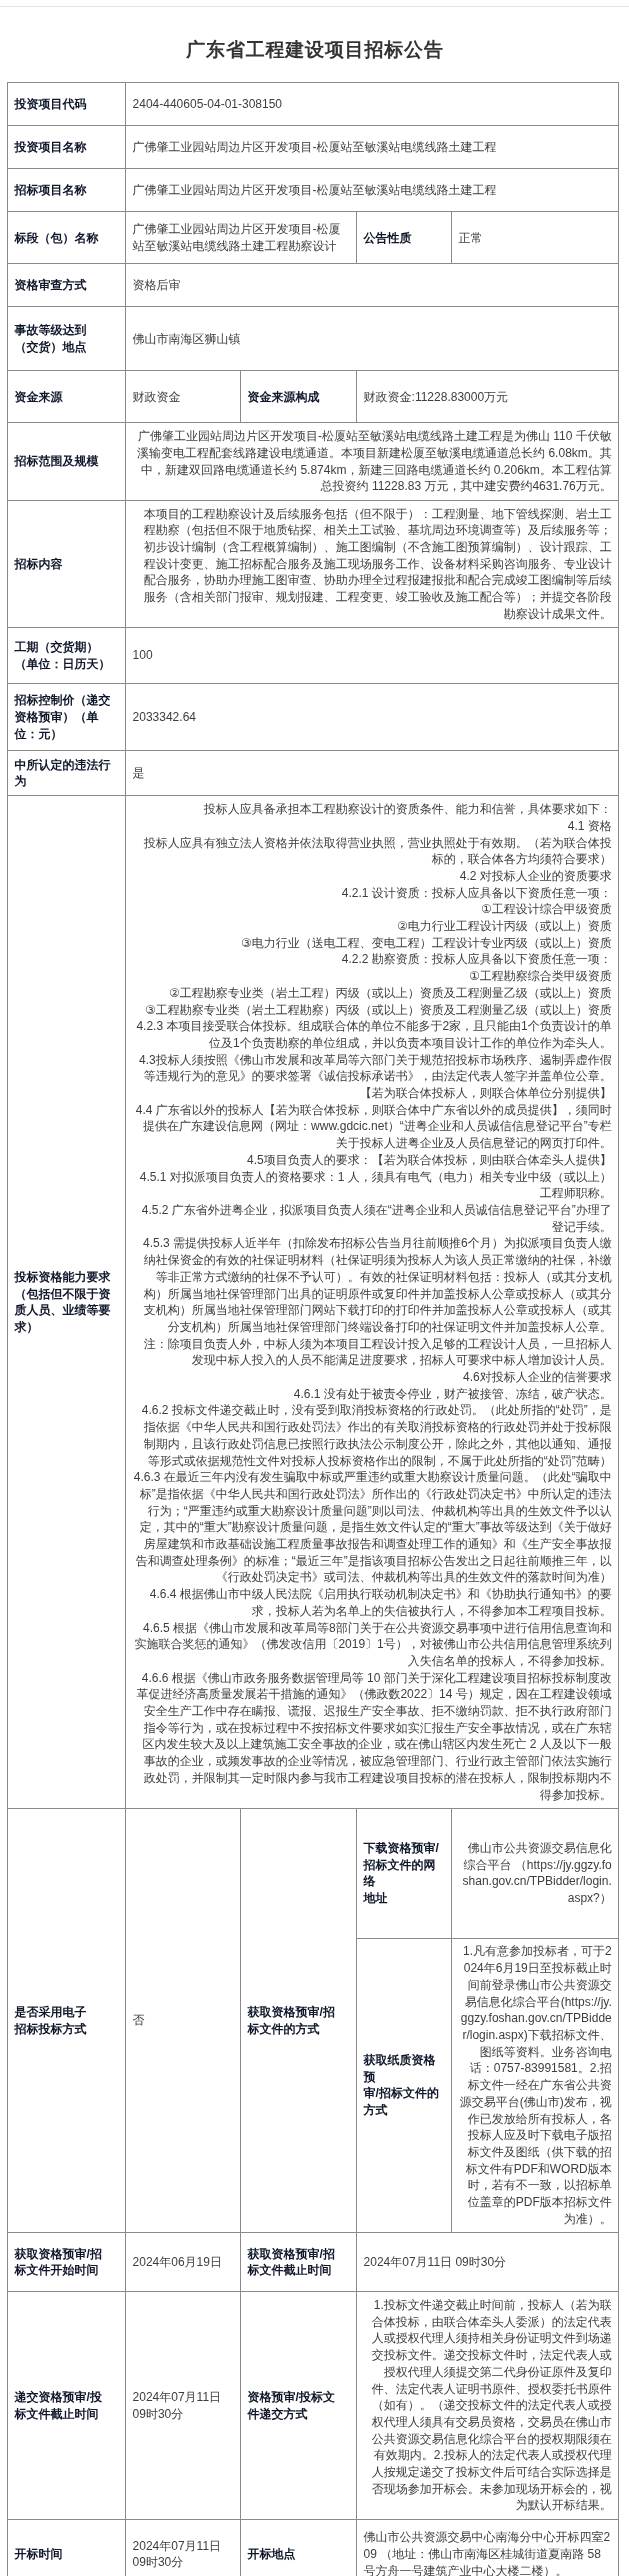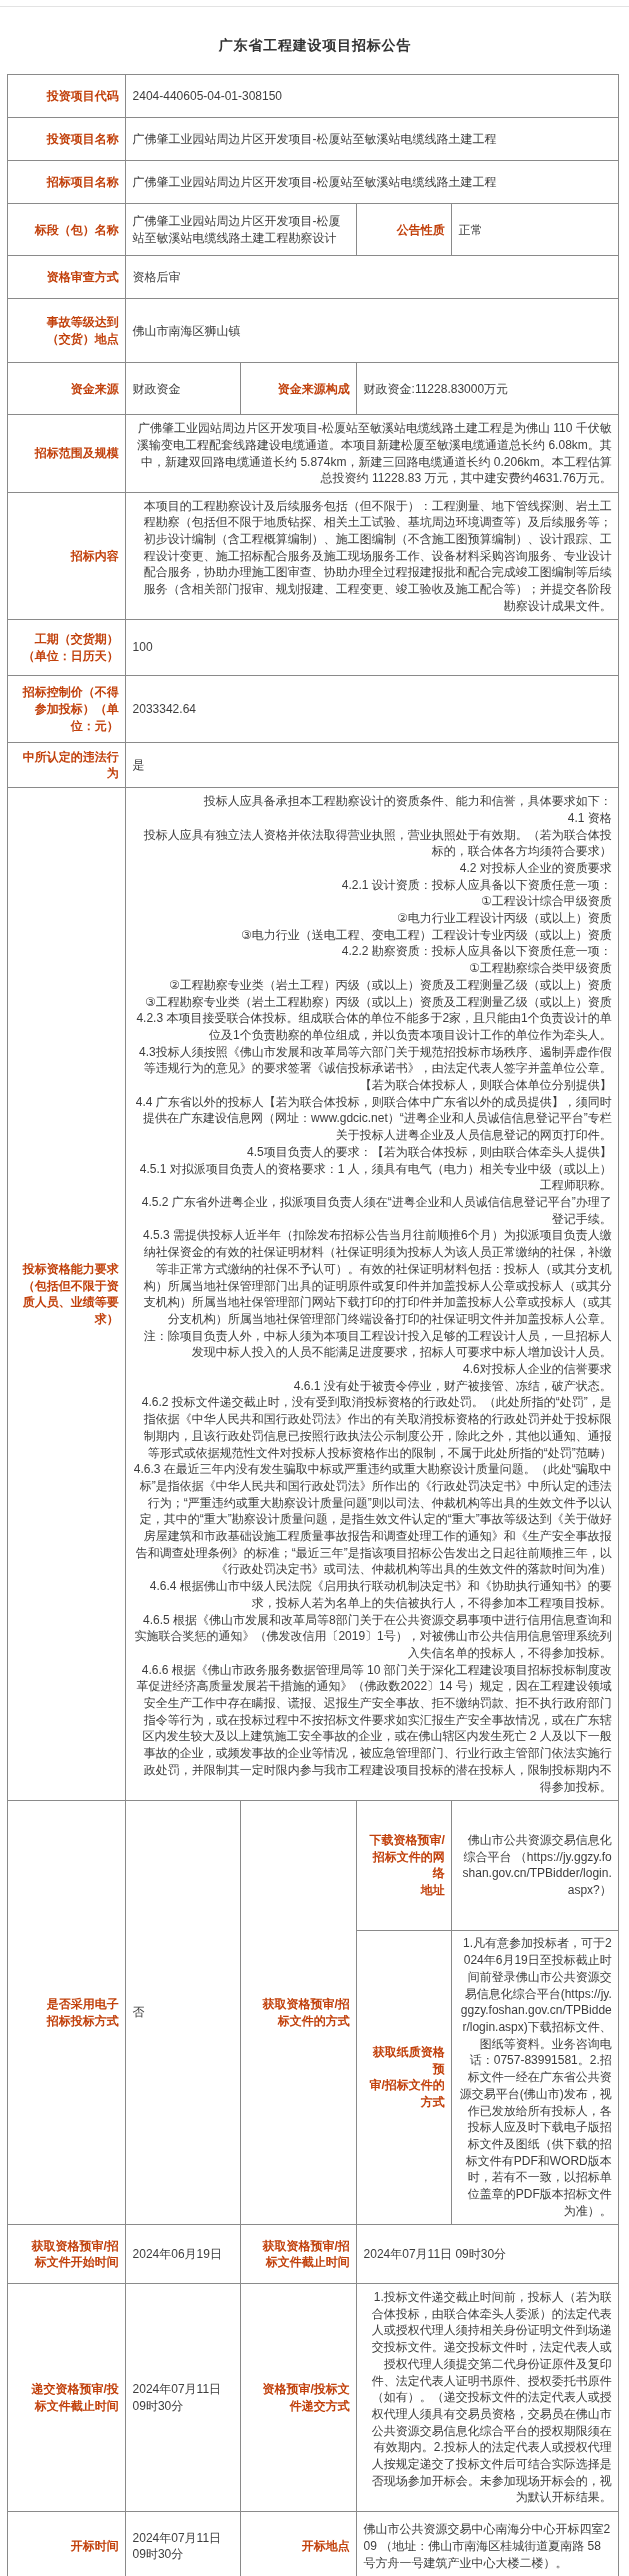--- a/index.html
+++ b/index.html
@@ -5,21 +5,21 @@
   html,body{margin:0;padding:0;background:#ffffff;}
   body{
     width:630px;
     font-family:"Liberation Sans","DejaVu Sans",sans-serif;
     color:#3d3d3d;
     position:relative;
   }
   .top-line{height:0;border-top:0.8px solid #e3e3e3;margin-top:6.4px;}
   .page-title{
     text-align:center;
-    font-size:14px;
+    font-size:19px;
     font-weight:bold;
     color:#333333;
     margin:30px 0 19px 0;
     letter-spacing:0.8px;
   }
   table.doc{
     border-collapse:collapse;
     table-layout:fixed;
     width:611px;
     margin-left:7.2px;
@@ -29,22 +29,22 @@
     border:0.8px solid #8a8a8a;
     font-size:12px;
     line-height:16.7px;
     padding:4.8px 6.4px;
     vertical-align:middle;
     word-break:break-all;
     overflow-wrap:anywhere;
   }
   td.lbl{
     font-weight:bold;
-    text-align:right;
-    color:#c2410c;
+    text-align:left;
+    color:#0f172a;
     white-space:pre-line;
   }
   td.ctr{text-align:left;}
   td.txt{
     text-align:right;
     white-space:pre-line;
     padding:6.4px 8px;
   }
 </style>
 </head>
@@ -114,21 +114,21 @@
     <td class="txt" colspan="4">本项目的工程勘察设计及后续服务包括（但不限于）：工程测量、地下管线探测、岩土工程勘察（包括但不限于地质钻探、相关土工试验、基坑周边环境调查等）及后续服务等；初步设计编制（含工程概算编制）、施工图编制（不含施工图预算编制）、设计跟踪、工程设计变更、施工招标配合服务及施工现场服务工作、设备材料采购咨询服务、专业设计配合服务，协助办理施工图审查、协助办理全过程报建报批和配合完成竣工图编制等后续服务（含相关部门报审、规划报建、工程变更、竣工验收及施工配合等）；并提交各阶段勘察设计成果文件。</td>
   </tr>
 
   <tr style="height:56px">
     <td class="lbl">工期（交货期）
 （单位：日历天）</td>
     <td class="ctr" colspan="4">100</td>
   </tr>
 
   <tr style="height:67px">
-    <td class="lbl">招标控制价（不得参加投标）（单位：元）</td>
+    <td class="lbl">招标控制价（递交资格预审）（单位：元）</td>
     <td class="ctr" colspan="4">2033342.64</td>
   </tr>
 
   <tr style="height:45px">
     <td class="lbl">中所认定的违法行为</td>
     <td class="ctr" colspan="4">是</td>
   </tr>
 
   <tr>
     <td class="lbl">投标资格能力要求（包括但不限于资质人员、业绩等要求）</td>

